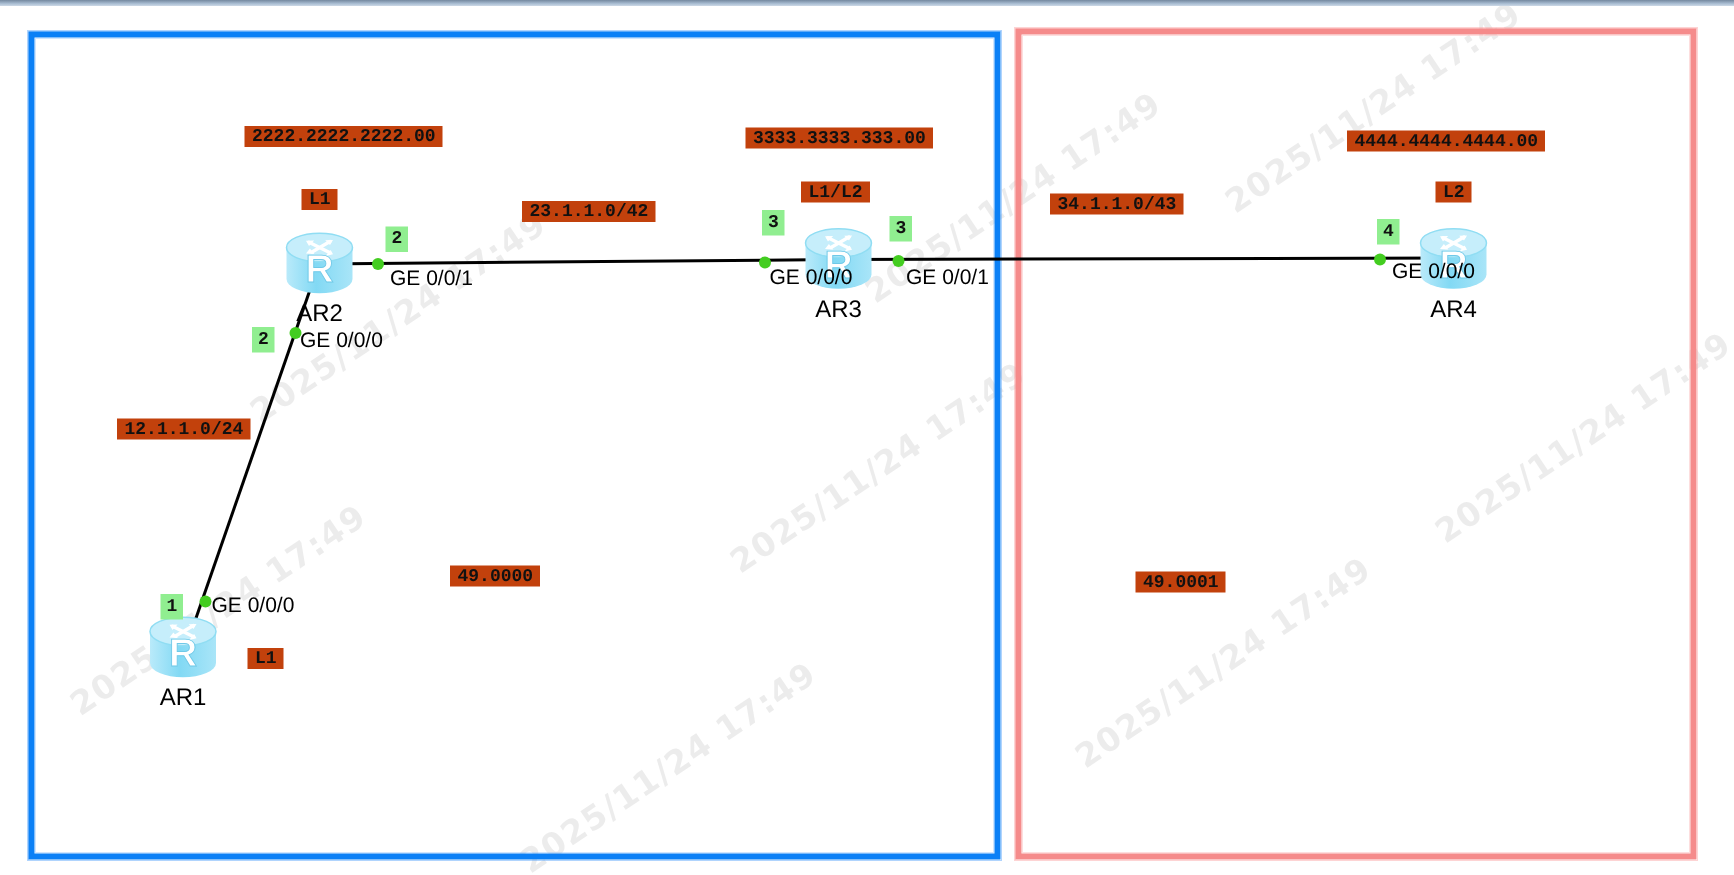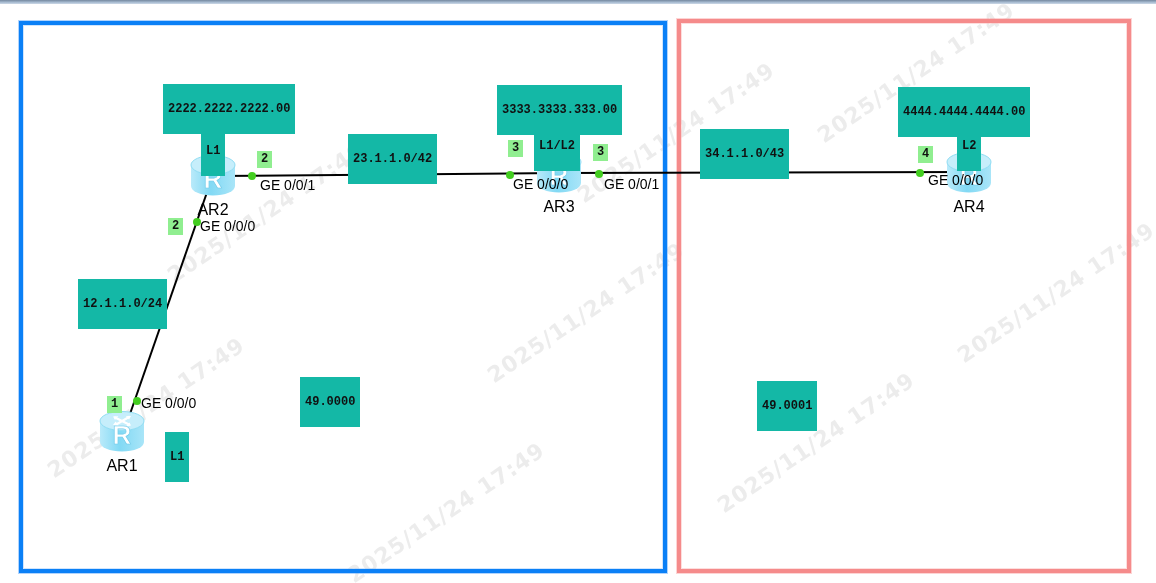--- a/index.html
+++ b/index.html
@@ -45,24 +45,24 @@
   
   .router{position:absolute;width:48px;height:46px;z-index:3;}
   .router svg.icon{position:absolute;left:0;top:0;width:48px;height:46px;}
   .router .rname{
     position:absolute;left:50%;top:49px;transform:translateX(-50%);
     font-size:16px;color:#000;white-space:nowrap;
   }
   
   .glabel{
     position:absolute;z-index:4;
-    background:#14b8a6;
+    background:#c2410c;
     font-family:"Liberation Mono","DejaVu Sans Mono",monospace;
     font-weight:bold;font-size:12px;line-height:14px;
-    color:#111;padding:18px 5px;white-space:nowrap;
+    color:#111;padding:0 5px;white-space:nowrap;
   }
   .gbadge{
     position:absolute;z-index:4;
     background:#90ee90;
     font-family:"Liberation Mono","DejaVu Sans Mono",monospace;
     font-weight:bold;font-size:12px;line-height:13px;
     color:#111;padding:2px 4px;white-space:nowrap;
   }
   
   .iflabel{

